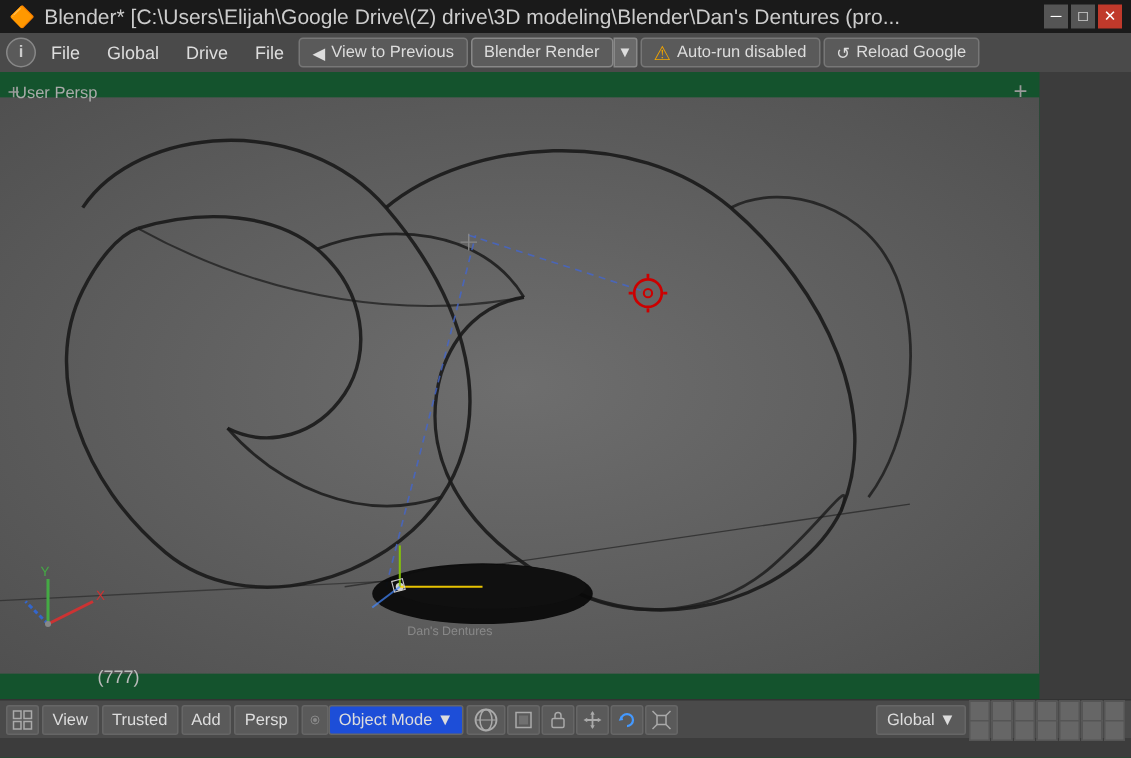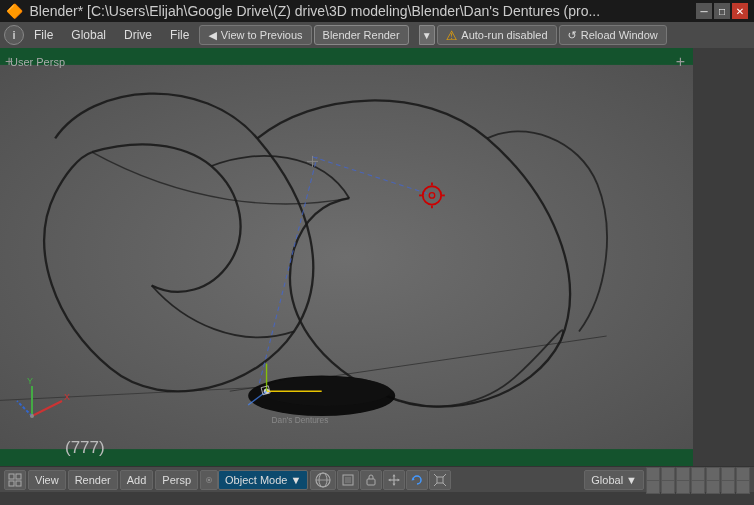--- a/index.html
+++ b/index.html
@@ -164,21 +164,21 @@
       width: 60px;
       height: 60px;
       z-index: 5;
     }
 
     
     #frame-counter {
       position: absolute;
       bottom: 8px;
       left: 65px;
-      font-size: 17px;
+      font-size: 12px;
       color: #bbb;
       z-index: 5;
     }
 
     
     #bottom-bar {
       height: 26px;
       background: #4a4a4a;
       display: flex;
       align-items: center;
@@ -207,21 +207,21 @@
       border-radius: 2px;
       color: #ddd;
       cursor: pointer;
       font-size: 11px;
       display: flex;
       align-items: center;
       justify-content: center;
     }
     .bottom-separator { flex: 1; }
     #object-mode-btn {
-      background: #0c4a6e;
+      background: #1d4ed8;
       min-width: 90px;
       align-items: center;
     }
     .bottom-icon-group {
       display: flex;
       gap: 1px;
     }
     .grid-icons {
       display: flex;
       gap: 1px;
@@ -259,35 +259,35 @@
   <span class="menu-item">File</span>
   <span class="menu-item">Global</span>
   <span class="menu-item">Drive</span>
   <span class="menu-item">File</span>
 
   <button class="menu-btn">
     <span>◀</span>
     <span>View to Previous</span>
   </button>
 
-  <div style="display:flex;align-items:flex-end;gap:10px;">
+  <div style="display:flex;align-items:flex-end;gap:0;">
     <button class="menu-btn" id="render-engine-btn">
       <span>Blender Render</span>
     </button>
     <div class="render-engine-dropdown" style="width:16px;height:20px;background:#6a6a6a;border:1px solid #888;border-radius:0 2px 2px 0;display:flex;align-items:center;justify-content:center;cursor:pointer;color:#ddd;font-size:10px;">▼</div>
   </div>
 
   <div id="autorun-warning">
     <span class="warning-icon">⚠</span>
     <span>Auto-run disabled</span>
   </div>
 
   <button class="menu-btn">
     <span>↺</span>
-    <span>Reload Window</span>
+    <span>Reload Google</span>
   </button>
 </div>
 
 <div id="viewport">
   <span id="viewport-label">User Persp</span>
   <span id="viewport-plus-top-right">+</span>
   <span id="viewport-plus-top-left">+</span>
 
   <svg id="scene-svg" viewBox="0 0 754 418" xmlns="http://www.w3.org/2000/svg">
 
@@ -376,21 +376,21 @@
       <rect x="1" y="1" width="5" height="5" fill="none" stroke="#aaa" stroke-width="1"></rect>
       <rect x="8" y="1" width="5" height="5" fill="none" stroke="#aaa" stroke-width="1"></rect>
       <rect x="1" y="8" width="5" height="5" fill="none" stroke="#aaa" stroke-width="1"></rect>
       <rect x="8" y="8" width="5" height="5" fill="none" stroke="#aaa" stroke-width="1"></rect>
     </svg>
   </div>
   <button class="bottom-btn">
     <span>View</span>
   </button>
   <button class="bottom-btn">
-    <span>Render</span>
+    <span>Trusted</span>
   </button>
   <button class="bottom-btn">
     <span>Add</span>
   </button>
   <button class="bottom-btn">
     <span>Persp</span>
   </button>
 
   <div style="display:flex;align-items:center;gap:0;">
     <div class="bottom-btn" style="width:18px;padding:0 4px;">

